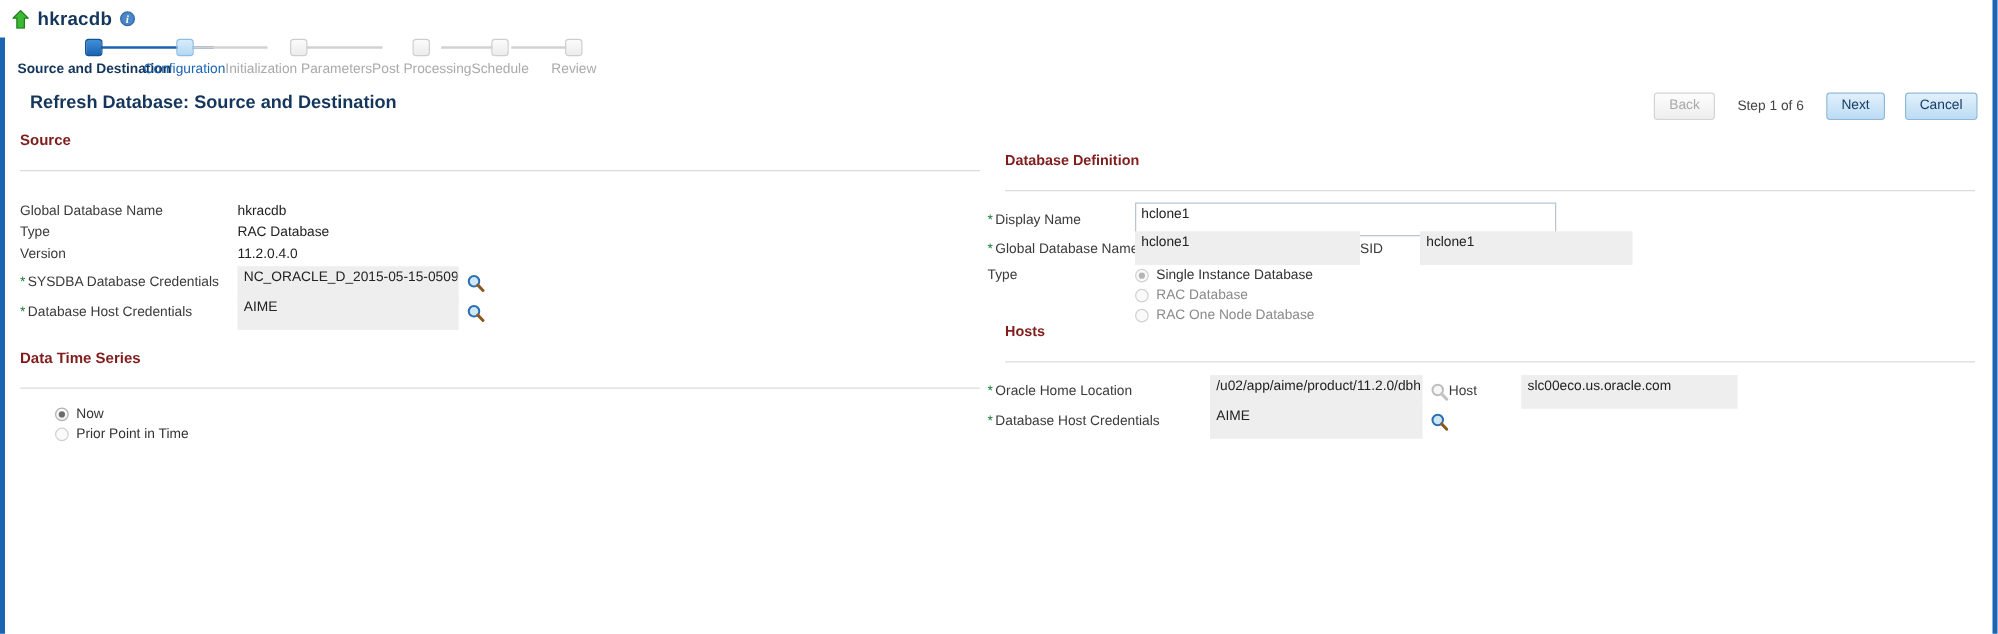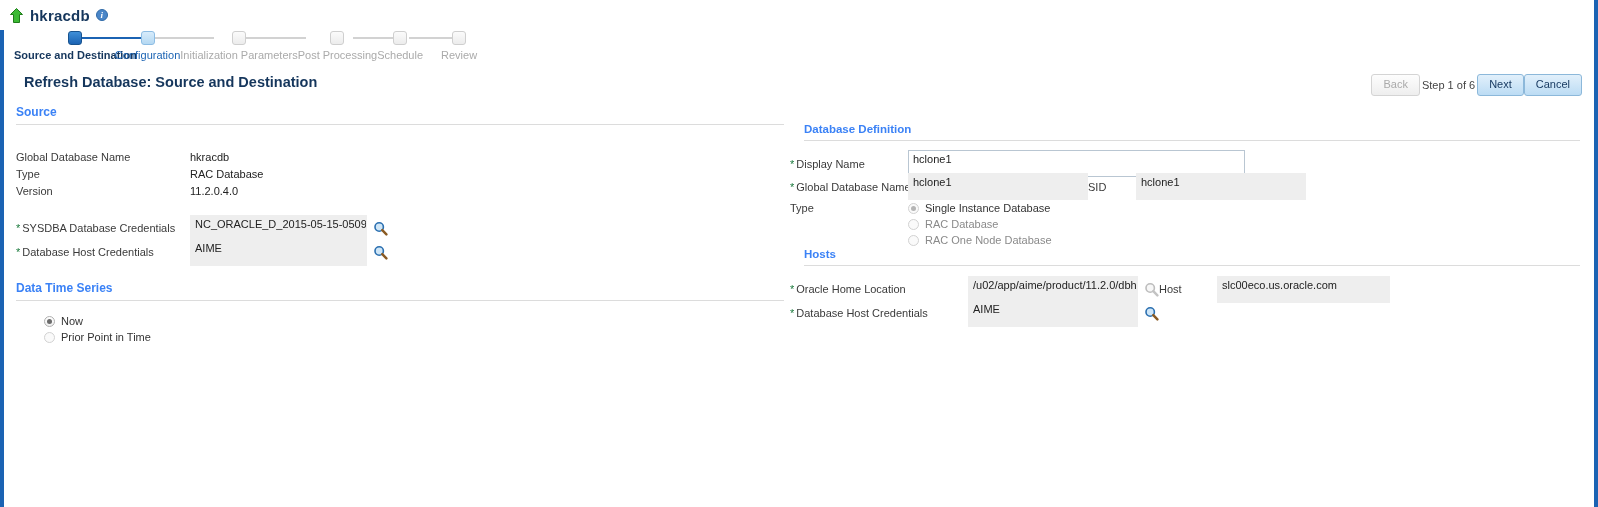--- a/index.html
+++ b/index.html
@@ -139,21 +139,21 @@
     font-size: 14.5px;
     font-weight: bold;
     color: #15365c;
   }
   #btn-bar {
     position: absolute;
     right: 16px;
     top: 4px;
     display: flex;
     align-items: center;
-    gap: 0;
+    gap: 16px;
   }
   .btn {
     font-family: "Liberation Sans", sans-serif;
     font-size: 11px;
     padding: 3px 11px 4px;
     border-radius: 3px;
     box-sizing: border-box;
     line-height: 13px;
     white-space: nowrap;
   }
@@ -175,22 +175,22 @@
   }
 
   
   .panel { position: absolute; top: 105px; }
   #panel-source      { left: 16px;  width: 768px; }
   #panel-destination { left: 790px; width: 790px; }
 
   .section-head {
     font-size: 12px;
     font-weight: bold;
-    color: #3b82f6;
-    padding-bottom: 5px;
+    color: #7f1d1d;
+    padding-bottom: 17px;
     border-bottom: 1px solid #dcdcdc;
     margin-bottom: 0;
   }
   .section-head.sub {
     font-size: 11.5px;
     margin-left: 14px;
   }
 
   
   .frow {
@@ -348,21 +348,21 @@
       <div class="frow">
         <div class="flabel" style="width:174px;">Type</div>
         <div class="fval">RAC Database</div>
       </div>
       <div class="frow">
         <div class="flabel" style="width:174px;">Version</div>
         <div class="fval">11.2.0.4.0</div>
       </div>
     </div>
 
-    <div style="margin-top:19px;">
+    <div style="margin-top:5px;">
       <div class="frow" style="height:20px;">
         <div class="flabel" style="width:174px;">
           <span class="req">*</span><span>SYSDBA Database Credentials</span>
         </div>
         <div class="inp readonly" style="width:177px;">NC_ORACLE_D_2015-05-15-05091</div>
         <span class="search-icon">
           <svg width="15" height="15" viewBox="0 0 15 15">
             <circle cx="6.2" cy="6" r="4.2" fill="#cfe6f7" stroke="#2a6fb0" stroke-width="1.6"></circle>
             <line x1="9.3" y1="9.1" x2="13.4" y2="13.4" stroke="#8a5a22" stroke-width="2.4" stroke-linecap="round"></line>
           </svg>

